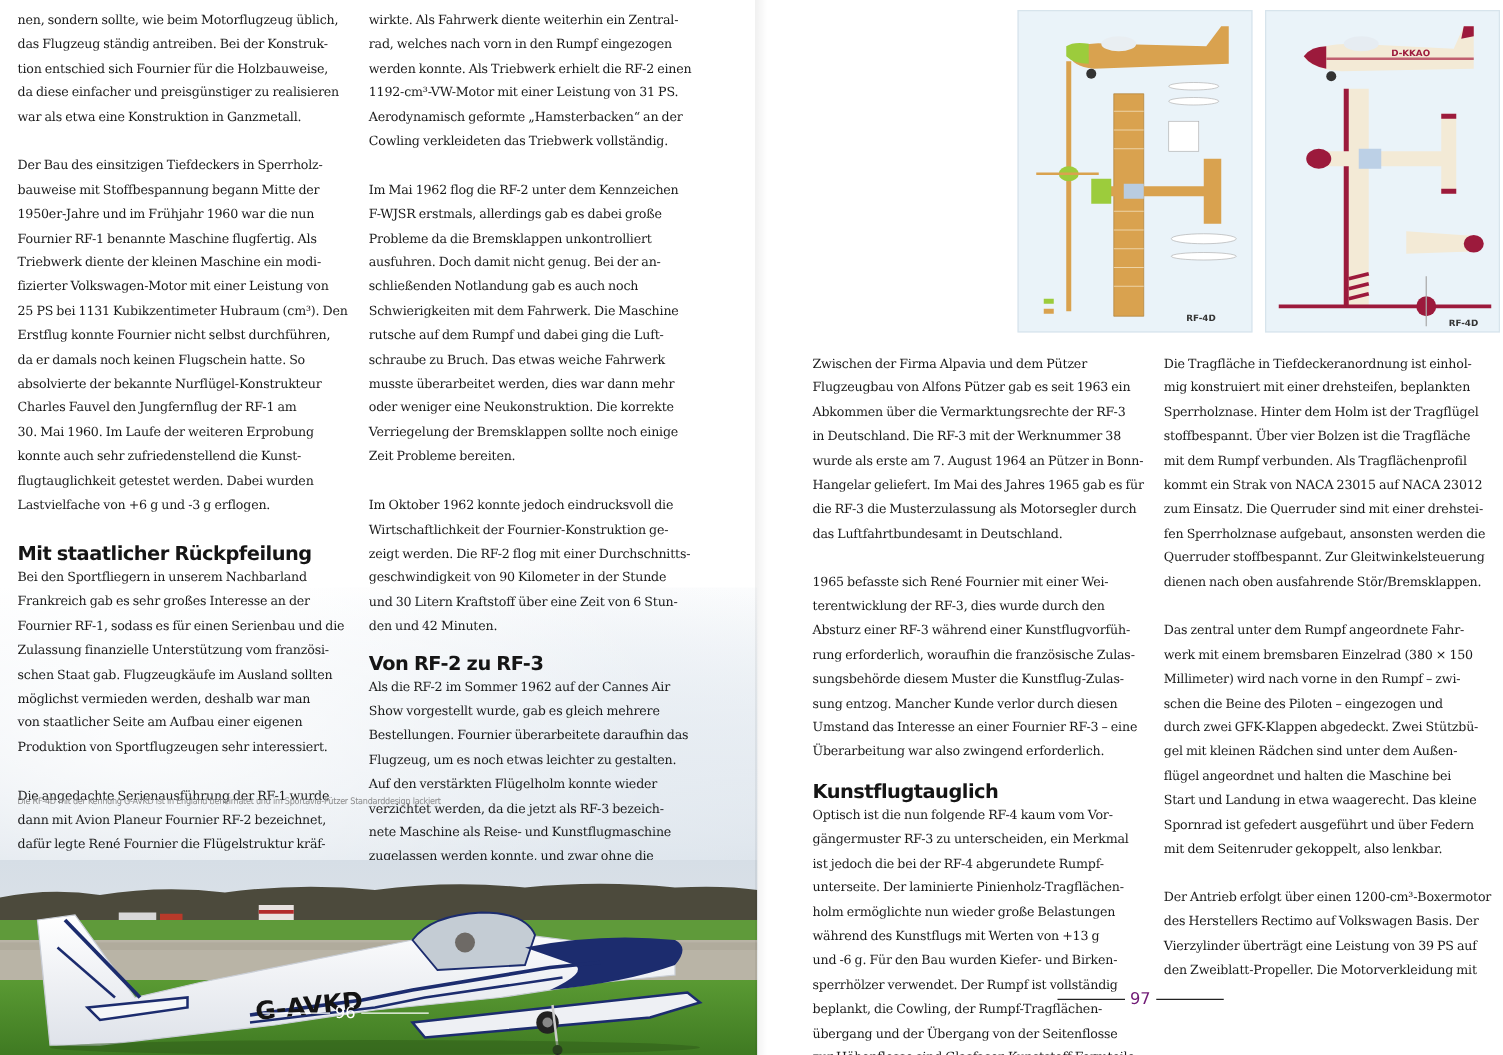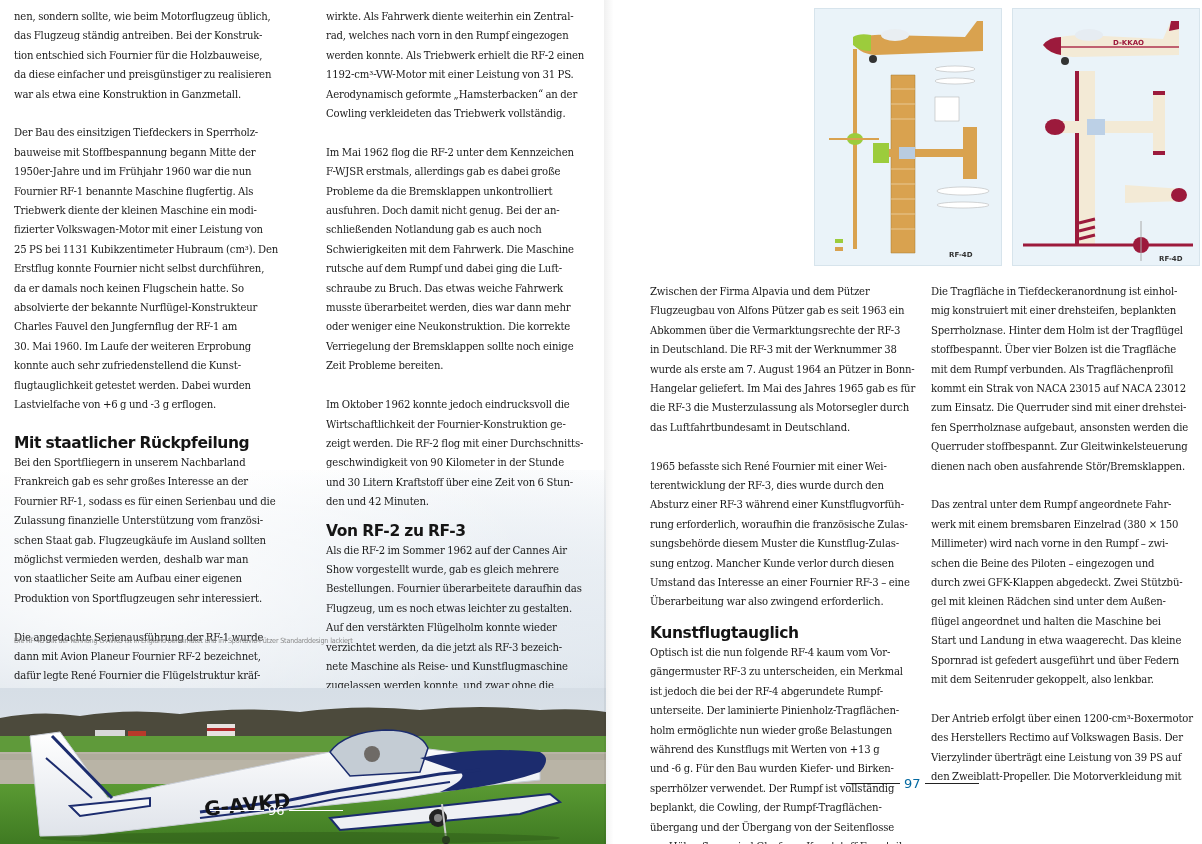--- a/index.html
+++ b/index.html
@@ -67,21 +67,21 @@
 dann mit Avion Planeur Fournier RF-2 bezeichnet,
 dafür legte René Fournier die Flügelstruktur kräf-
 tiger aus und die Tragfläche erhielt nach oben
 ausfahrende Bremsklappen. Die Rumpfkonstrukti-
 on wurde weitgehend unverändert übernommen,
 die Kabinenhaube etwas flacher ausgelegt. Das
 Seitenleitwerk versah er mit einer etwas größeren
 Rückpfeilung, was dann optisch noch gefälliger</p>
   </div>
 
-  <div class="col" style="left:295px; top:7px; width:272px;margin-left:31px;">
+  <div class="col" style="left:295px; top:7px; width:272px;">
     <p>wirkte. Als Fahrwerk diente weiterhin ein Zentral-
 rad, welches nach vorn in den Rumpf eingezogen
 werden konnte. Als Triebwerk erhielt die RF-2 einen
 1192-cm³-VW-Motor mit einer Leistung von 31 PS.
 Aerodynamisch geformte „Hamsterbacken“ an der
 Cowling verkleideten das Triebwerk vollständig.</p>
     <p>Im Mai 1962 flog die RF-2 unter dem Kennzeichen
 F-WJSR erstmals, allerdings gab es dabei große
 Probleme da die Bremsklappen unkontrolliert
 ausfuhren. Doch damit nicht genug. Bei der an-
@@ -313,20 +313,20 @@
 flügel angeordnet und halten die Maschine bei
 Start und Landung in etwa waagerecht. Das kleine
 Spornrad ist gefedert ausgeführt und über Federn
 mit dem Seitenruder gekoppelt, also lenkbar.</p>
     <p>Der Antrieb erfolgt über einen 1200-cm³-Boxermotor
 des Herstellers Rectimo auf Volkswagen Basis. Der
 Vierzylinder überträgt eine Leistung von 39 PS auf
 den Zweiblatt-Propeller. Die Motorverkleidung mit</p>
   </div>
 
-  <div class="pageno" style="left:240px; top:776px; color:#0369a1;">
+  <div class="pageno" style="left:240px; top:792px; color:#701a75;">
     <span class="rule" style="background:#222222;"></span>
     <span>97</span>
     <span class="rule" style="background:#222222;"></span>
   </div>
 </div>
 
 <div class="gutter"></div>
 
 </body></html>

